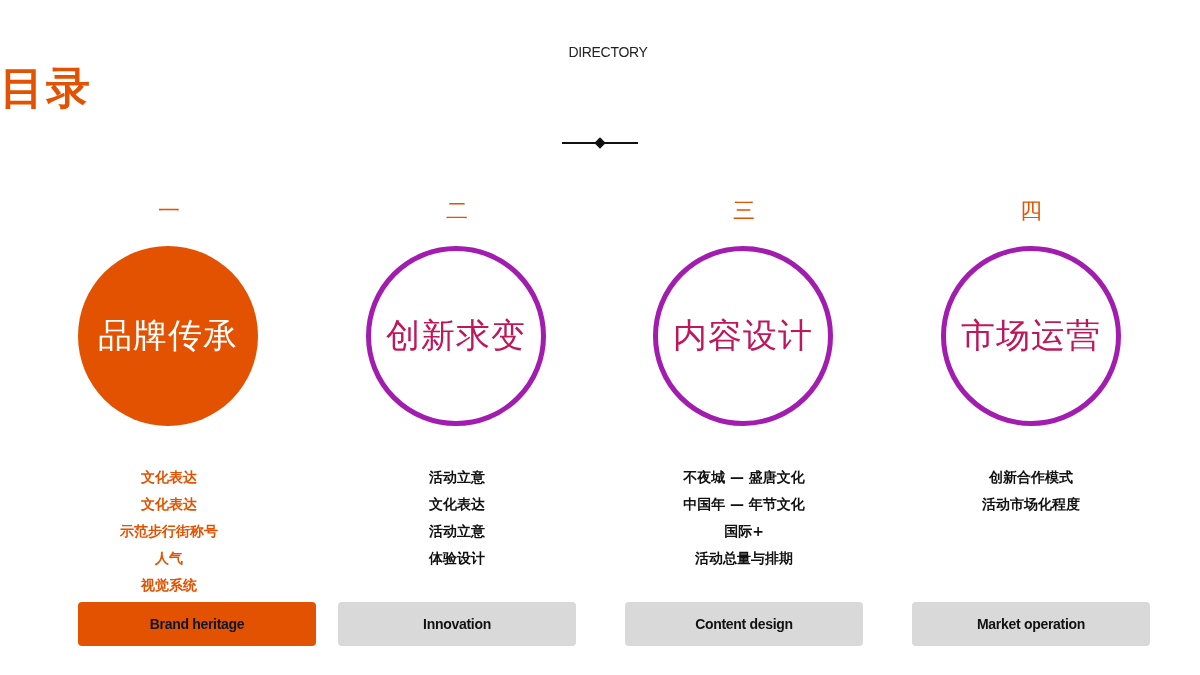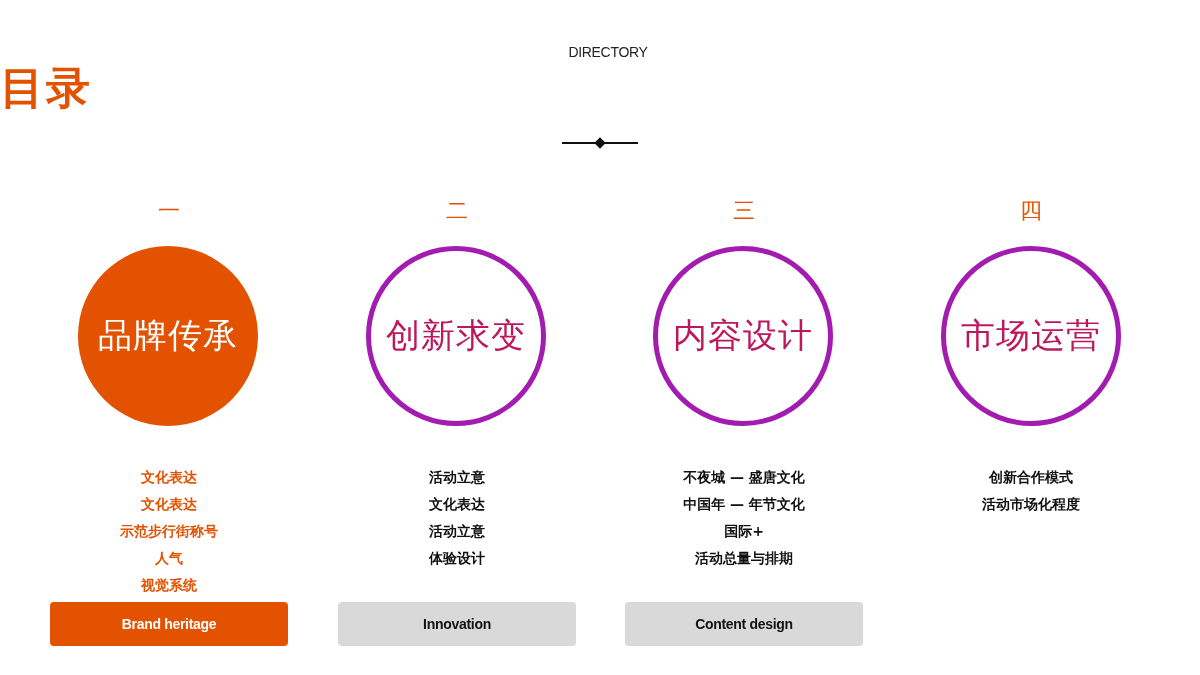--- a/index.html
+++ b/index.html
@@ -58,21 +58,21 @@
     .items.active li { color: #e25200; }
     .items.inactive li { color: #111; }
 
     .tag-btn {
       position: absolute; top: 602px; left: 0; width: 238px; height: 44px;
       border-radius: 4px; border: none;
       display: flex; align-items: center; justify-content: center;
       font-size: 14px; font-weight: bold; letter-spacing: -0.3px;
       font-family: "Liberation Sans", sans-serif; cursor: pointer;
     }
-    .tag-btn.active { background: #e25200; color: #ffffff; }
+    .tag-btn.active { background: #e25200; color: #0f172a; margin-left: 28px; }
     .tag-btn.inactive { background: #d9d9d9; color: #111; }
   </style>
 </head>
 <body>
 
 <div class="page">
 
   <div class="header-en">DIRECTORY</div>
   <div class="header-cn">目录</div>
   <div class="divider"></div>
@@ -123,15 +123,16 @@
 
   <div class="column" style="left:912px;">
     <div class="col-num">四</div>
     <div class="circle inactive" style="left:29px;">
       <span>市场运营</span>
     </div>
     <ul class="items inactive">
       <li>创新合作模式</li>
       <li>活动市场化程度</li>
     </ul>
+    <button class="tag-btn inactive">Market operation</button>
   </div>
 
 </div>
 
 </body></html>

